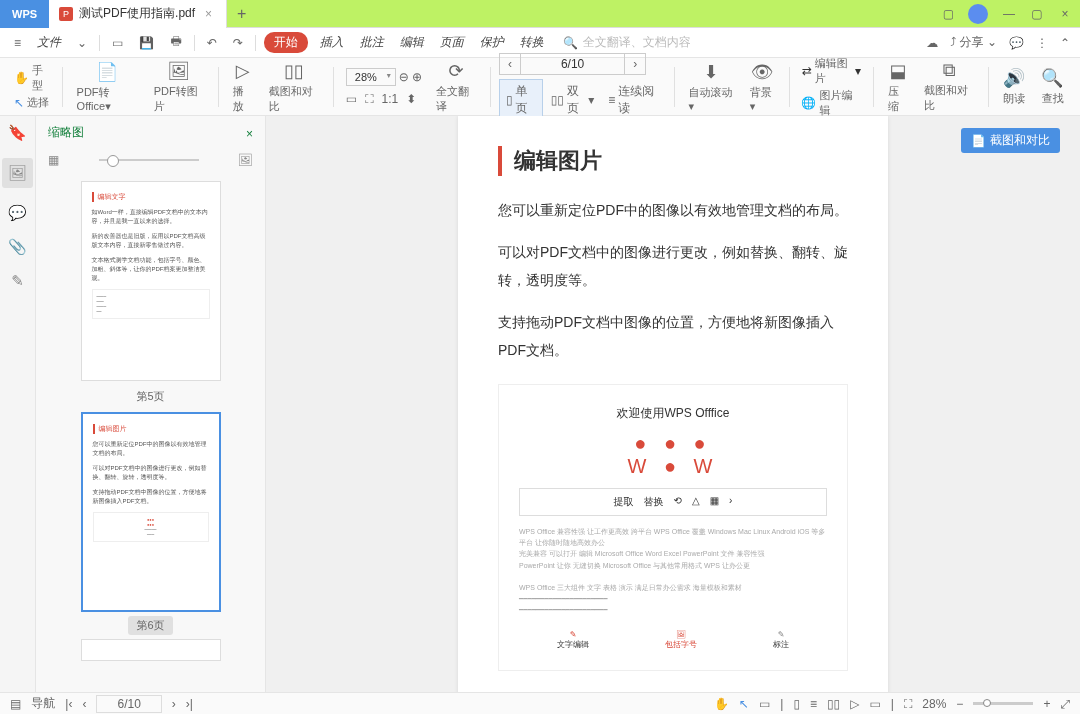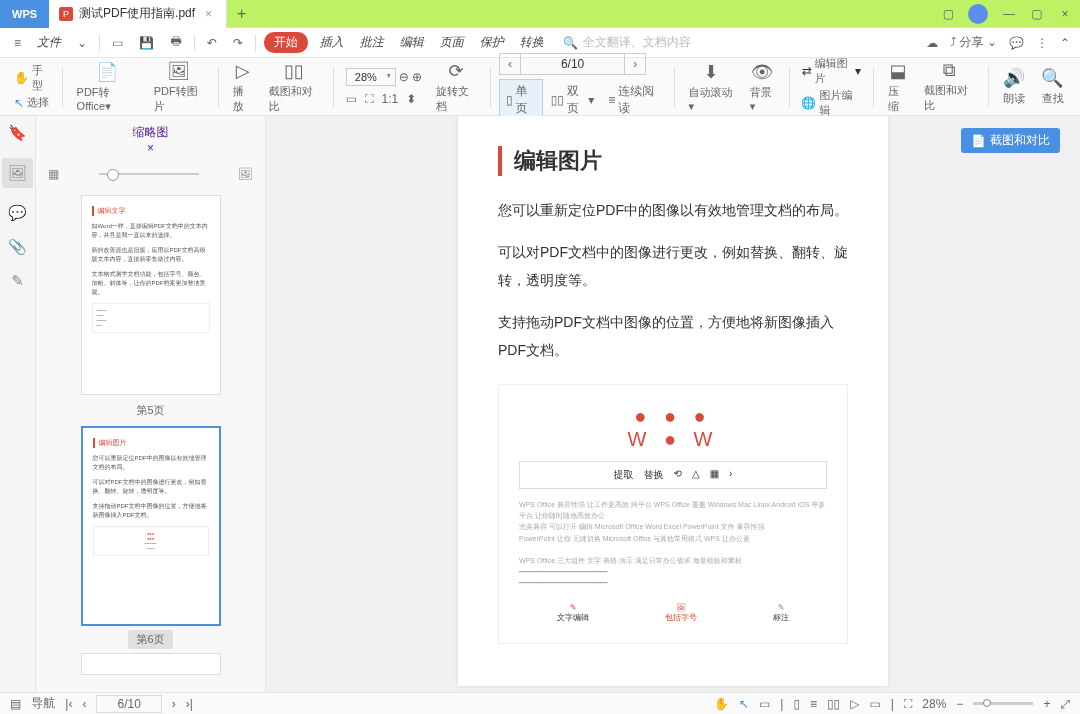--- a/index.html
+++ b/index.html
@@ -31,21 +31,21 @@
 .page-nav{display:flex;align-items:center;gap:0;}
 .page-btn{border:1px solid #ccc;padding:3px 8px;color:#666;cursor:pointer;}
 .page-disp{border:1px solid #ccc;border-left:none;border-right:none;padding:3px 40px;}
 .view-btn{display:flex;align-items:center;gap:3px;padding:3px 6px;color:#666;cursor:pointer;}
 .view-btn.active{background:#e8f0fa;border:1px solid #b8d0ea;}
 .main{display:flex;height:576px;}
 .sidebar{width:36px;background:#f5f5f5;display:flex;flex-direction:column;align-items:center;padding-top:8px;gap:16px;border-right:1px solid #e5e5e5;}
 .sb-icon{color:#888;cursor:pointer;font-size:15px;}
 .sb-icon.active{background:#e0e0e0;padding:6px;border-radius:3px;}
 .thumb-panel{width:230px;background:#f8f8f8;border-right:1px solid #e5e5e5;display:flex;flex-direction:column;}
-.thumb-header{display:flex;align-items:center;justify-content:space-between;padding:8px 12px;color:#4c1d95;flex-direction:column;}
+.thumb-header{display:flex;align-items:flex-end;justify-content:space-between;padding:8px 12px;color:#15803d;}
 .thumb-tools{display:flex;align-items:center;justify-content:space-between;padding:4px 12px;color:#888;}
 .slider{width:100px;height:2px;background:#ccc;position:relative;}
 .slider::before{content:"";position:absolute;left:8px;top:-4px;width:10px;height:10px;border-radius:50%;background:#fff;border:1px solid #999;}
 .thumbs{flex:1;overflow:auto;padding:10px;display:flex;flex-direction:column;align-items:center;gap:4px;}
 .thumb{width:140px;height:200px;background:#fff;border:1px solid #ddd;padding:10px;font-size:6px;color:#555;overflow:hidden;}
 .thumb.sel{border:2px solid #4a90e2;}
 .thumb-title{font-size:11px;color:#666;padding:4px;}
 .thumb-title.sel{background:#e0e0e0;border-radius:3px;padding:2px 8px;}
 .thumb-h{color:#d94a3a;border-left:2px solid #d94a3a;padding-left:4px;margin-bottom:6px;font-size:7px;}
 .thumb-box{border:1px solid #eee;margin-top:6px;padding:4px;font-size:4px;color:#999;}
@@ -151,21 +151,21 @@
     </div>
     <div class="tb-group-h" style="color:#666;gap:8px;">
       <span>▭</span>
       <span>⛶</span>
       <span>1:1</span>
       <span>⬍</span>
     </div>
   </div>
   <div class="tb-group">
       <span class="tb-icon">⟳</span>
-      <span class="tb-label">旋转文档</span>
+      <span class="tb-label">全文翻译</span>
     </div>
   <div class="tb-sep"></div>
   <div style="display:flex;flex-direction:column;gap:4px;">
     <div class="page-nav">
       <div class="page-btn">‹</div>
       <div class="page-disp">6/10</div>
       <div class="page-btn">›</div>
     </div>
     <div style="display:flex;gap:2px;">
       <div class="view-btn active">
@@ -258,20 +258,21 @@
     <div class="convert-btn">
       <span>📄</span>
       <span>截图和对比</span>
     </div>
     <div class="page">
       <div class="page-h">编辑图片</div>
       <div class="page-p">您可以重新定位PDF中的图像以有效地管理文档的布局。</div>
       <div class="page-p">可以对PDF文档中的图像进行更改，例如替换、翻转、旋转，透明度等。</div>
       <div class="page-p">支持拖动PDF文档中图像的位置，方便地将新图像插入PDF文档。</div>
       <div class="embed">
+        <div class="embed-title">欢迎使用WPS Offfice</div>
         <div class="embed-dots">● ● ●<br>W ● W</div>
         <div style="border:1px solid #ddd;padding:6px;display:flex;gap:10px;justify-content:center;margin:10px 0;">
           <span>提取</span>
           <span>替换</span>
           <span>⟲</span>
             <span>△</span>
             <span>▦</span>
             <span>›</span>
         </div>
         <div style="color:#aaa;font-size:7px;line-height:1.6;">WPS Office 兼容性强 让工作更高效 跨平台 WPS Office 覆盖 Windows Mac Linux Android iOS 等多平台 让你随时随地高效办公<br>完美兼容 可以打开 编辑 Microsoft Office Word Excel PowerPoint 文件 兼容性强<br>PowerPoint 让你 无缝切换 Microsoft Office 与其他常用格式 WPS 让办公更<br><br>WPS Office 三大组件 文字 表格 演示 满足日常办公需求 海量模板和素材<br>━━━━━━━━━━━━━━━━━━━━━<br>━━━━━━━━━━━━━━━━━━━━━</div>

